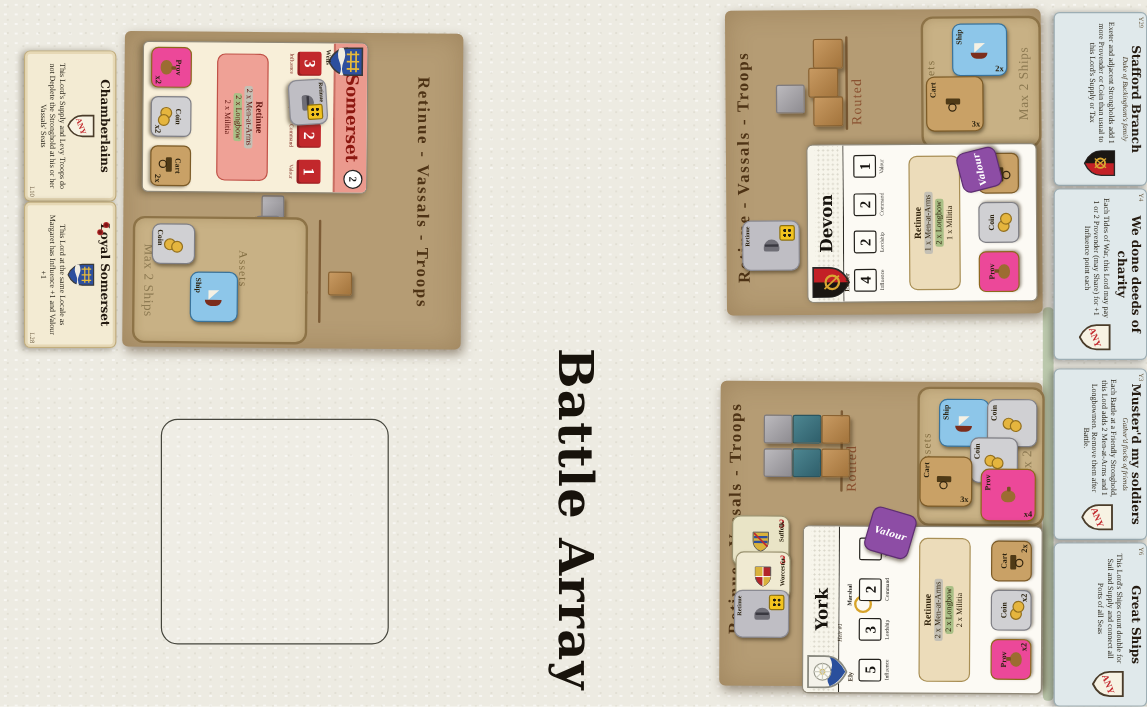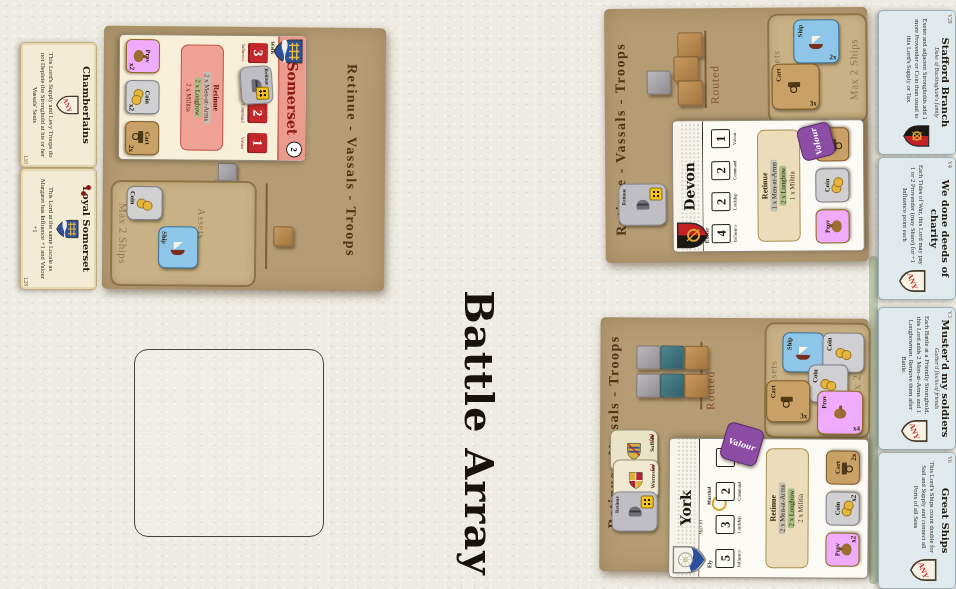--- a/index.html
+++ b/index.html
@@ -30,21 +30,21 @@
   .assets-label{position:absolute;font-size:9.5px;color:#857044;letter-spacing:1px;}
   .maxships{position:absolute;font-size:11px;color:#8d7a52;letter-spacing:.5px;text-align:center;}
 
   .cube{position:absolute;border-radius:2px;box-shadow:2px 3px 3px rgba(60,42,18,.45);}
   .cube.gray{background:linear-gradient(135deg,#bcbabe,#8e8c91);border:1px solid #7d7b80;}
   .cube.brown{background:linear-gradient(135deg,#c89a62,#a3743c);border:1px solid #8a6231;}
   .cube.green{background:linear-gradient(135deg,#5f7f58,#41603c);border:1px solid #39522f;}
   .cube.teal{background:linear-gradient(135deg,#4d8691,#2f5f6b);border:1px solid #2a5560;}
 
   .tok{position:absolute;border-radius:7px;box-shadow:1px 2px 3px rgba(50,38,15,.5);}
-  .c-prov{background:#f0abfc;border:1.5px solid #8d681d;}
+  .c-prov{background:#ec4899;border:1.5px solid #8d681d;}
   .c-coin{background:#d0d0d3;border:1.5px solid #7f7f85;}
   .c-cart{background:#c9a166;border:1.5px solid #7c5b27;}
   .c-ship{background:#8dc6e9;border:1.5px solid #3a739b;}
   .c-ret{background:#bfbec4;border:1.5px solid #8b8b93;}
   .c-val{background:#8d4da5;border:1.5px solid #5e2e72;}
   .c-vassal{background:#e9e4c6;border:1.5px solid #9a9270;}
   .mtok-label{position:absolute;left:2px;top:4px;font-size:6.5px;font-weight:bold;color:#2c2310;writing-mode:vertical-rl;}
   .mult{position:absolute;right:2px;bottom:1px;font-size:7px;font-weight:bold;color:#2c2310;}
   .icon-c{position:absolute;left:50%;top:52%;transform:translate(-50%,-50%);}
   .vval{position:absolute;top:1px;right:3px;color:#c0272c;font-weight:bold;font-size:10px;}

